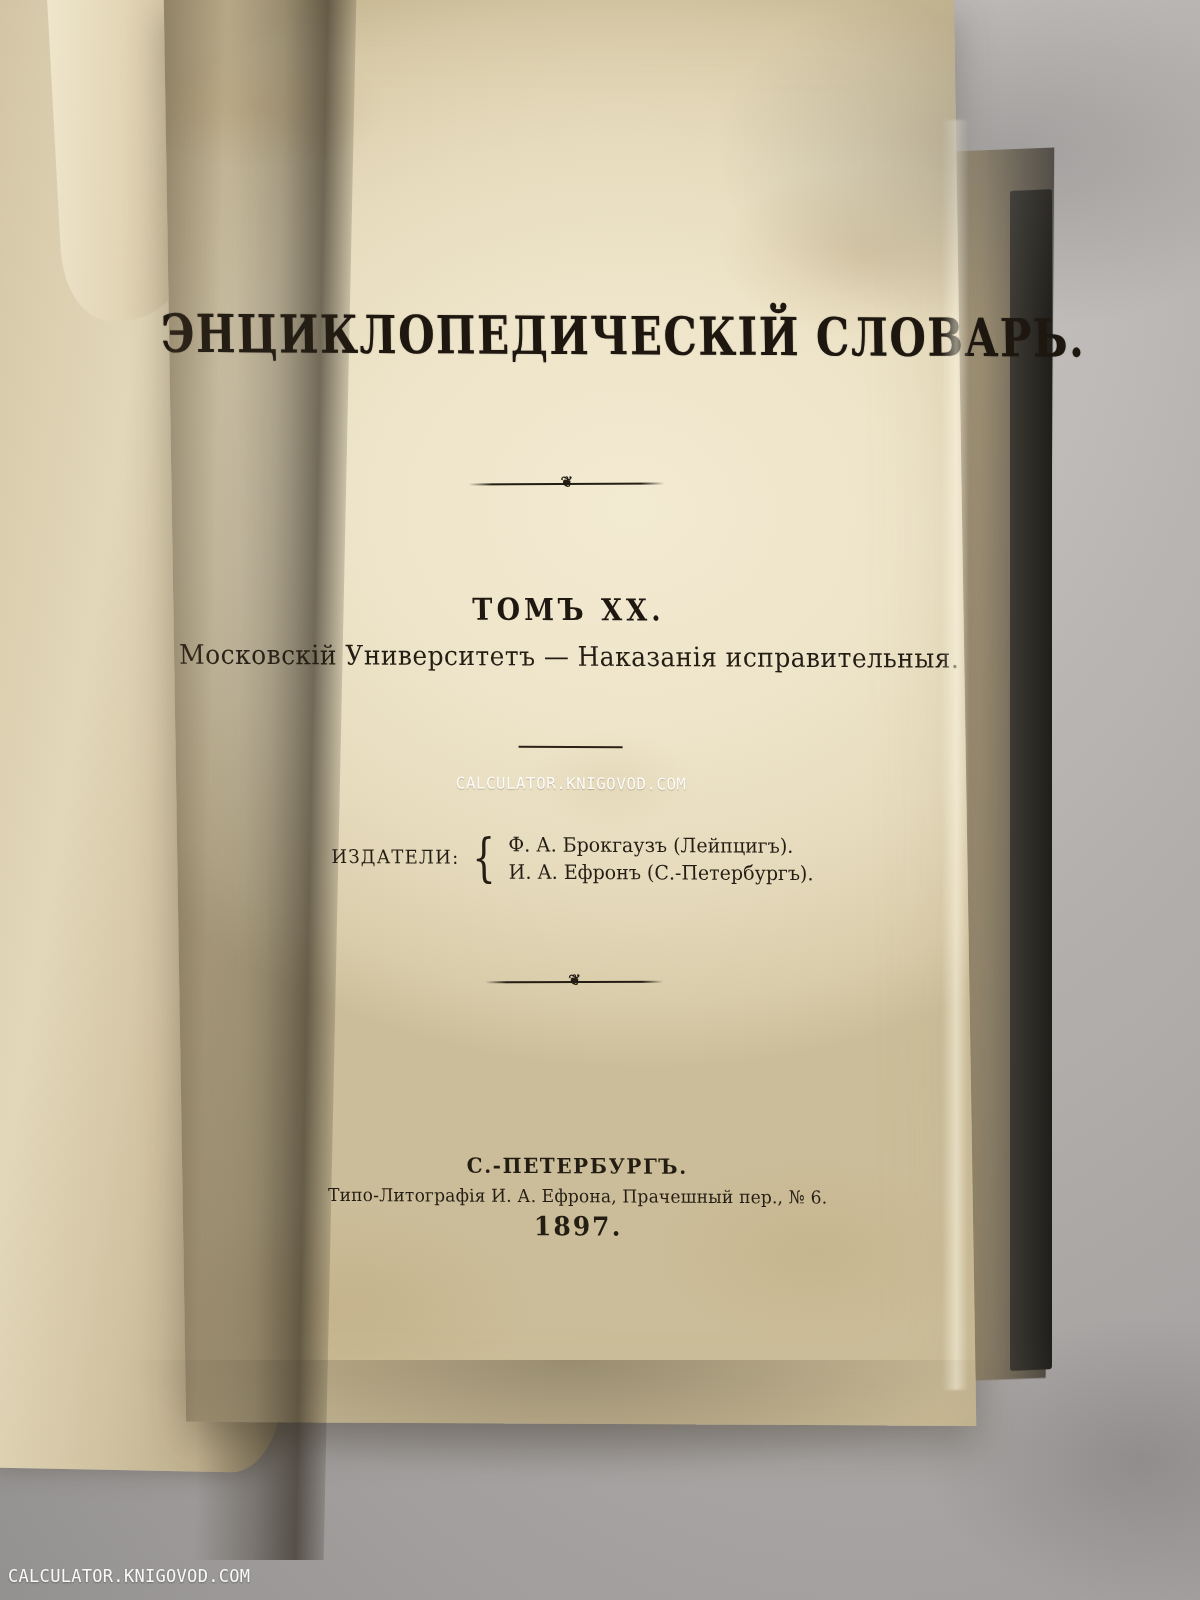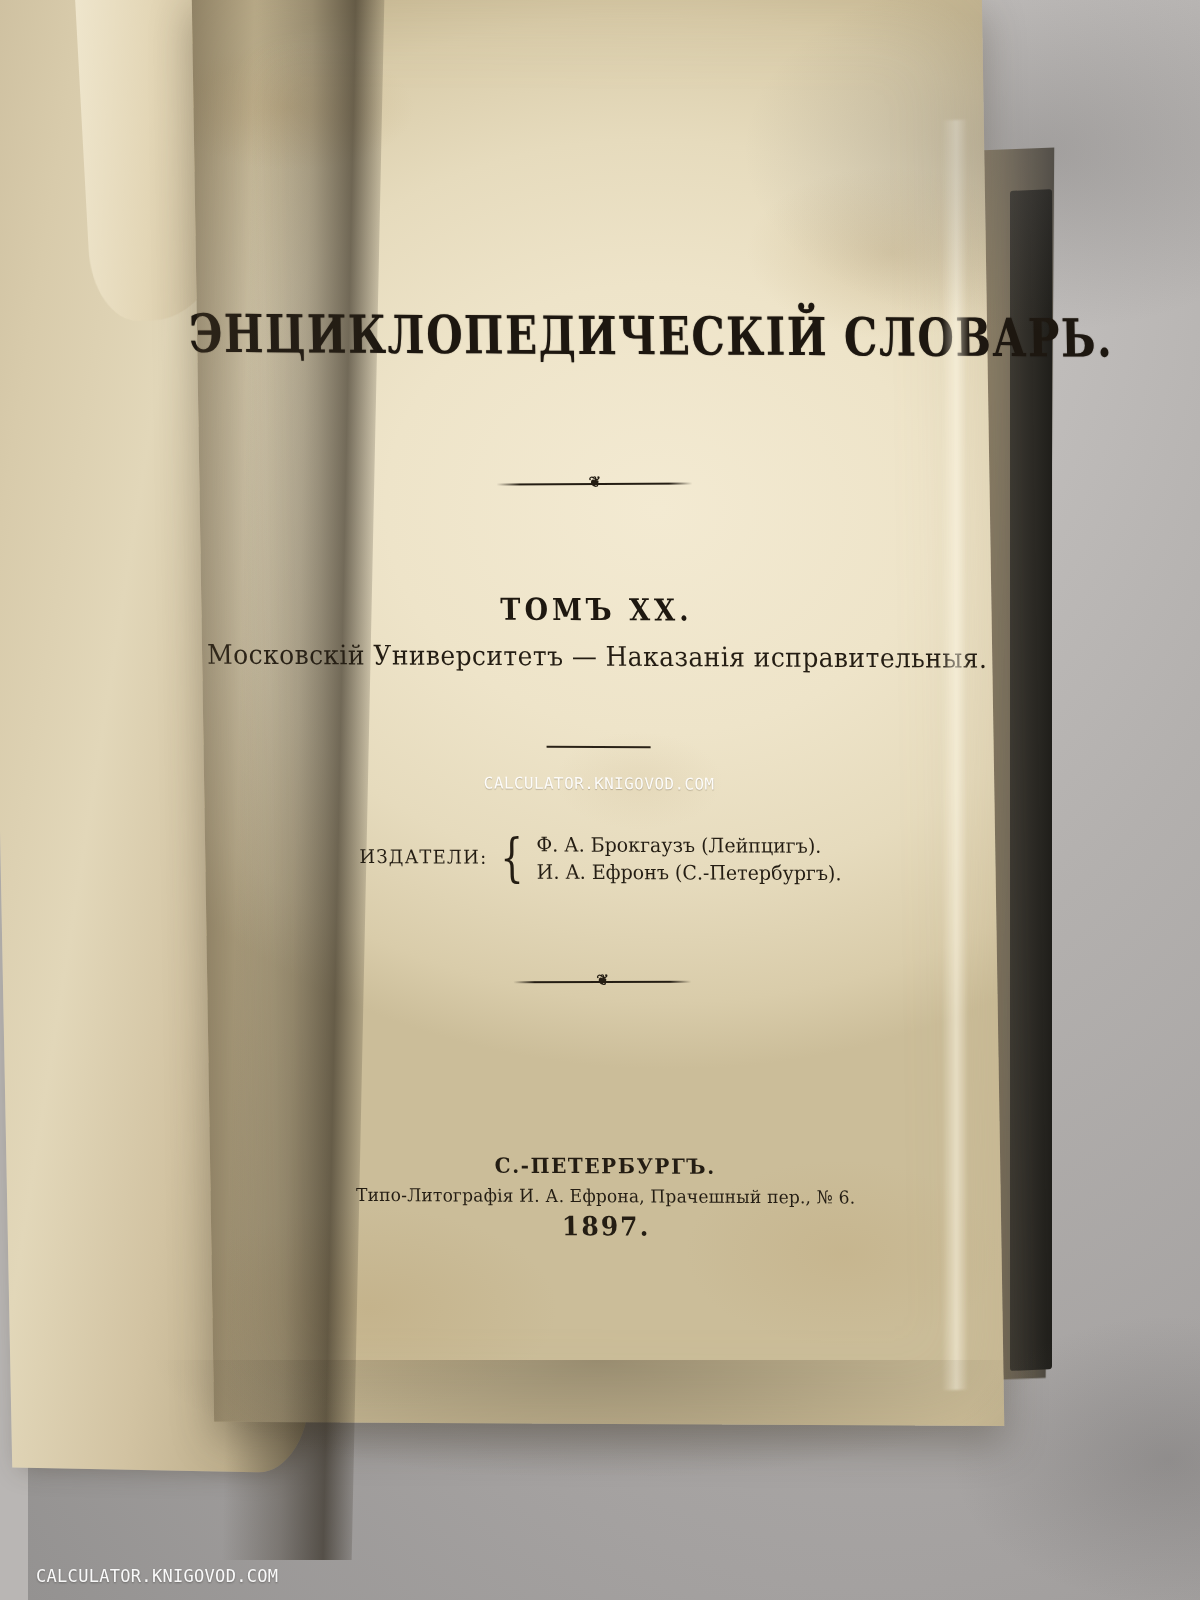--- a/index.html
+++ b/index.html
@@ -14,21 +14,20 @@
     font-family: "Liberation Serif", serif;
     position: relative;
   }
 
   
   #scene {
     position: absolute;
     inset: 0;
     background:
       radial-gradient(ellipse at 72% 14%, #c9c6c4 0%, #b3b0ae 38%, #a4a1a0 70%, #949291 100%);
-    margin-left: 28px;
   }
   #scene::after {
     content: "";
     position: absolute;
     inset: 0;
     background:
       radial-gradient(ellipse 420px 260px at 1010px 150px, rgba(90,88,88,0.30), rgba(90,88,88,0) 70%),
       radial-gradient(ellipse 300px 200px at 1140px 1460px, rgba(80,78,78,0.25), rgba(80,78,78,0) 72%);
     pointer-events: none;
   }

